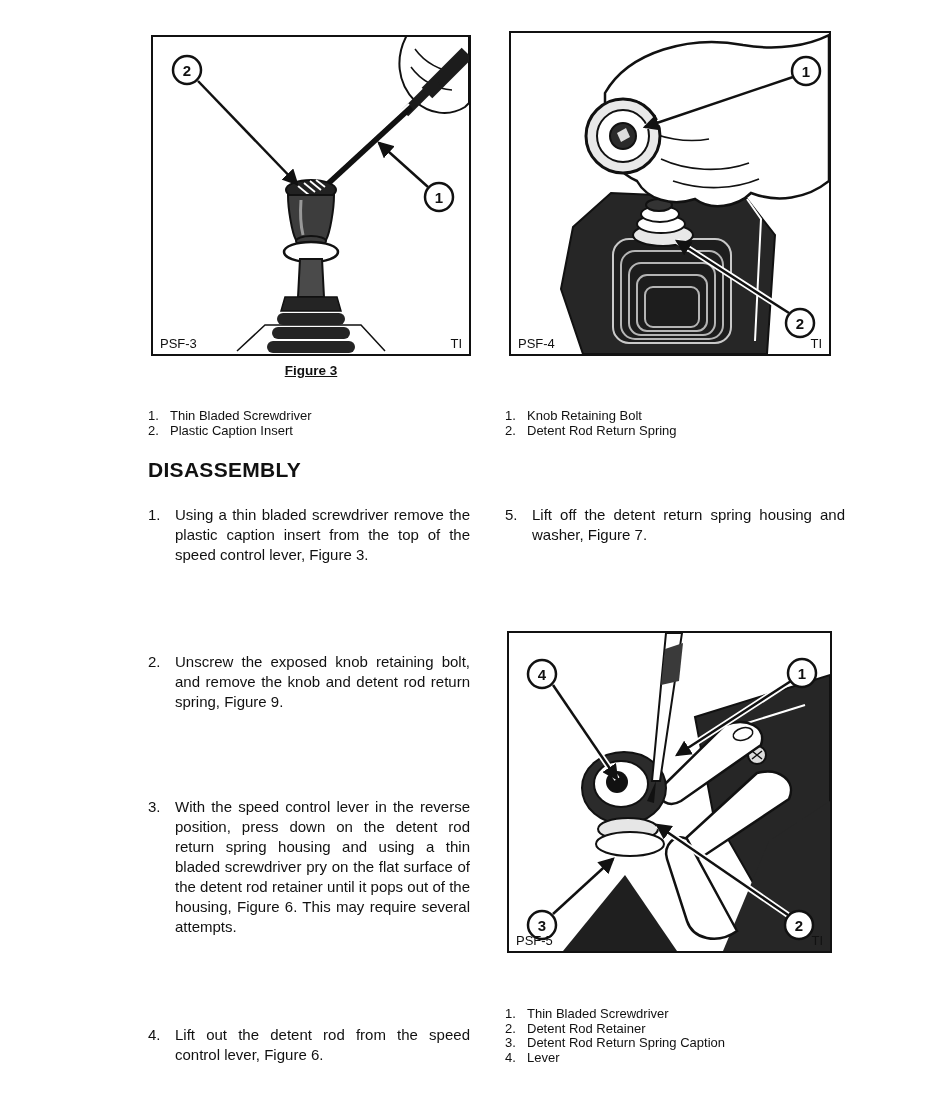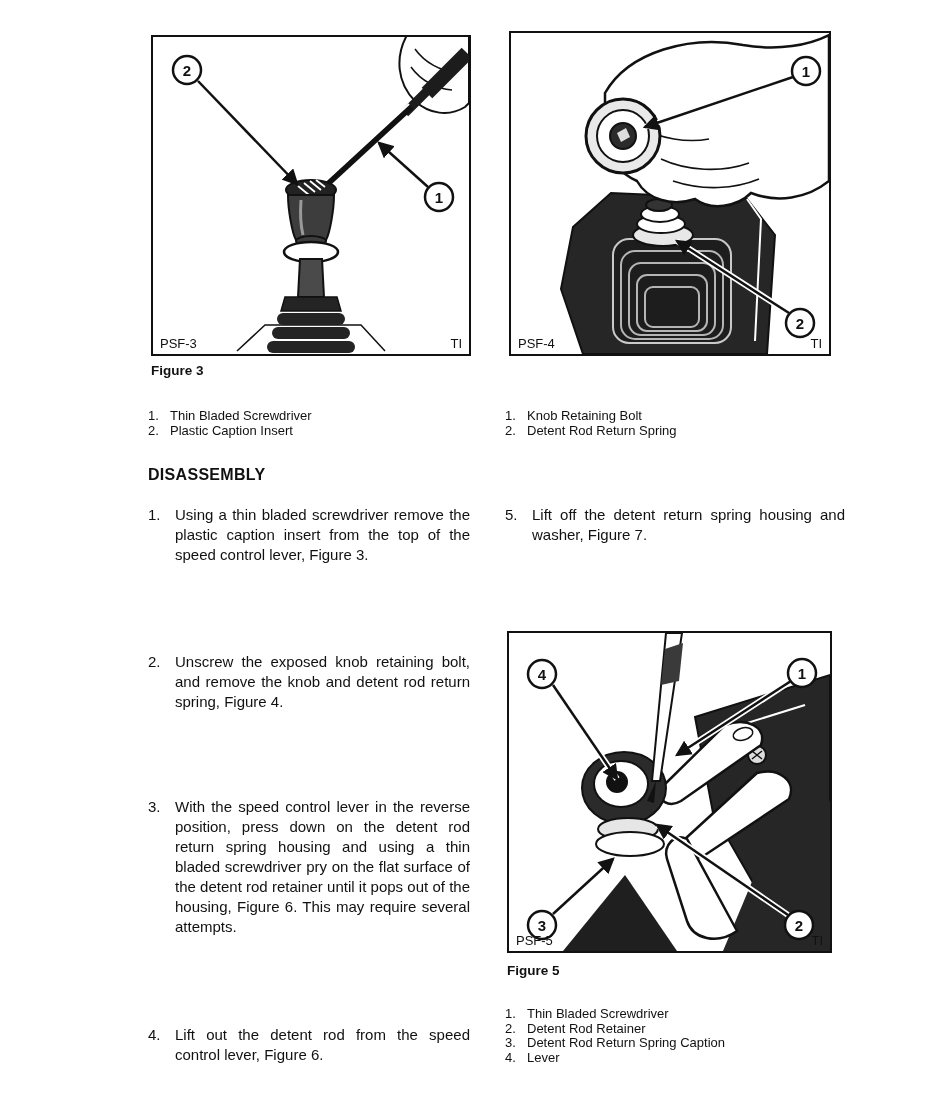--- a/index.html
+++ b/index.html
@@ -6,27 +6,27 @@
   html,body { background:#e9e9e9; }
   .page {
     position:relative; width:926px; height:1106px; background:#ffffff;
     font-family:"Liberation Sans", sans-serif; color:#111; overflow:hidden;
     margin:0 auto;
   }
   .figbox {
     position:absolute; border:2px solid #111; background:#fff; overflow:hidden;
   }
   .figbox svg { display:block; width:100%; height:100%; }
-  .figcap { position:absolute; line-height:15px; }
+  .figcap { position:absolute; text-align:center; line-height:15px;text-decoration:underline; }
   .figcap .t { font-weight:bold; font-size:13.5px; }
   .figcap .s { font-size:13px; }
   .legend { position:absolute; font-size:13px; line-height:14.6px; }
   .legend .row { display:flex; }
   .legend .n { width:22px; flex:0 0 22px; }
-  .heading { position:absolute; font-weight:bold; font-size:16px; letter-spacing:.3px;margin-top:8px; }
+  .heading { position:absolute; font-weight:bold; font-size:21px; letter-spacing:.3px; }
   .step { position:absolute; display:flex; font-size:15px; line-height:20px; }
   .step .n { width:27px; flex:0 0 27px; }
   .step .t { flex:1; text-align:justify; text-justify:inter-word; }
   text { font-family:"Liberation Sans", sans-serif; }
   .callout-num { font-size:15px; font-weight:bold; fill:#111; }
   .plate-label { font-size:13px; fill:#111; }
 </style>
 </head>
 <body>
 
@@ -175,21 +175,21 @@
   </div>
 
   <div class="heading" style="left:148px; top:458px;">DISASSEMBLY</div>
 
   <div class="step" style="left:148px; top:505px; width:322px;">
     <span class="n">1.</span>
     <span class="t">Using a thin bladed screwdriver remove the plastic caption insert from the top of the speed control lever, Figure 3.</span>
   </div>
   <div class="step" style="left:148px; top:652px; width:322px;">
     <span class="n">2.</span>
-    <span class="t">Unscrew the exposed knob retaining bolt, and remove the knob and detent rod return spring, Figure 4.</span>
+    <span class="t">Unscrew the exposed knob retaining bolt, and remove the knob and detent rod return spring, Figure 9.</span>
   </div>
   <div class="step" style="left:148px; top:797px; width:322px;">
     <span class="n">3.</span>
     <span class="t">With the speed control lever in the reverse position, press down on the detent rod return spring housing and using a thin bladed screwdriver pry on the flat surface of the detent rod retainer until it pops out of the housing, Figure 6. This may require several attempts.</span>
   </div>
   <div class="step" style="left:148px; top:1025px; width:322px;">
     <span class="n">4.</span>
     <span class="t">Lift out the detent rod from the speed control lever, Figure 6.</span>
   </div>
 
@@ -262,21 +262,20 @@
         <line x1="279" y1="282" x2="148" y2="192" stroke="#111" stroke-width="2.5" marker-end="url(#ah5)"></line>
         <circle cx="290" cy="292" r="14" fill="#fff" stroke="#111" stroke-width="2.5"></circle>
         <text x="290" y="297.5" text-anchor="middle" class="callout-num">2</text>
       </g>
       <text x="7" y="312" class="plate-label">PSF-5</text>
       <text x="314" y="312" text-anchor="end" class="plate-label">TI</text>
     </svg>
   </div>
 
   <div class="figcap" style="left:507px; top:963px; width:325px;">
-    <div class="t">Figure 5</div>
   </div>
   <div class="legend" style="left:505px; top:1007px; width:340px;">
     <div class="row">
       <span class="n">1.</span>
       <span>Thin Bladed Screwdriver</span>
     </div>
     <div class="row">
       <span class="n">2.</span>
       <span>Detent Rod Retainer</span>
     </div>

